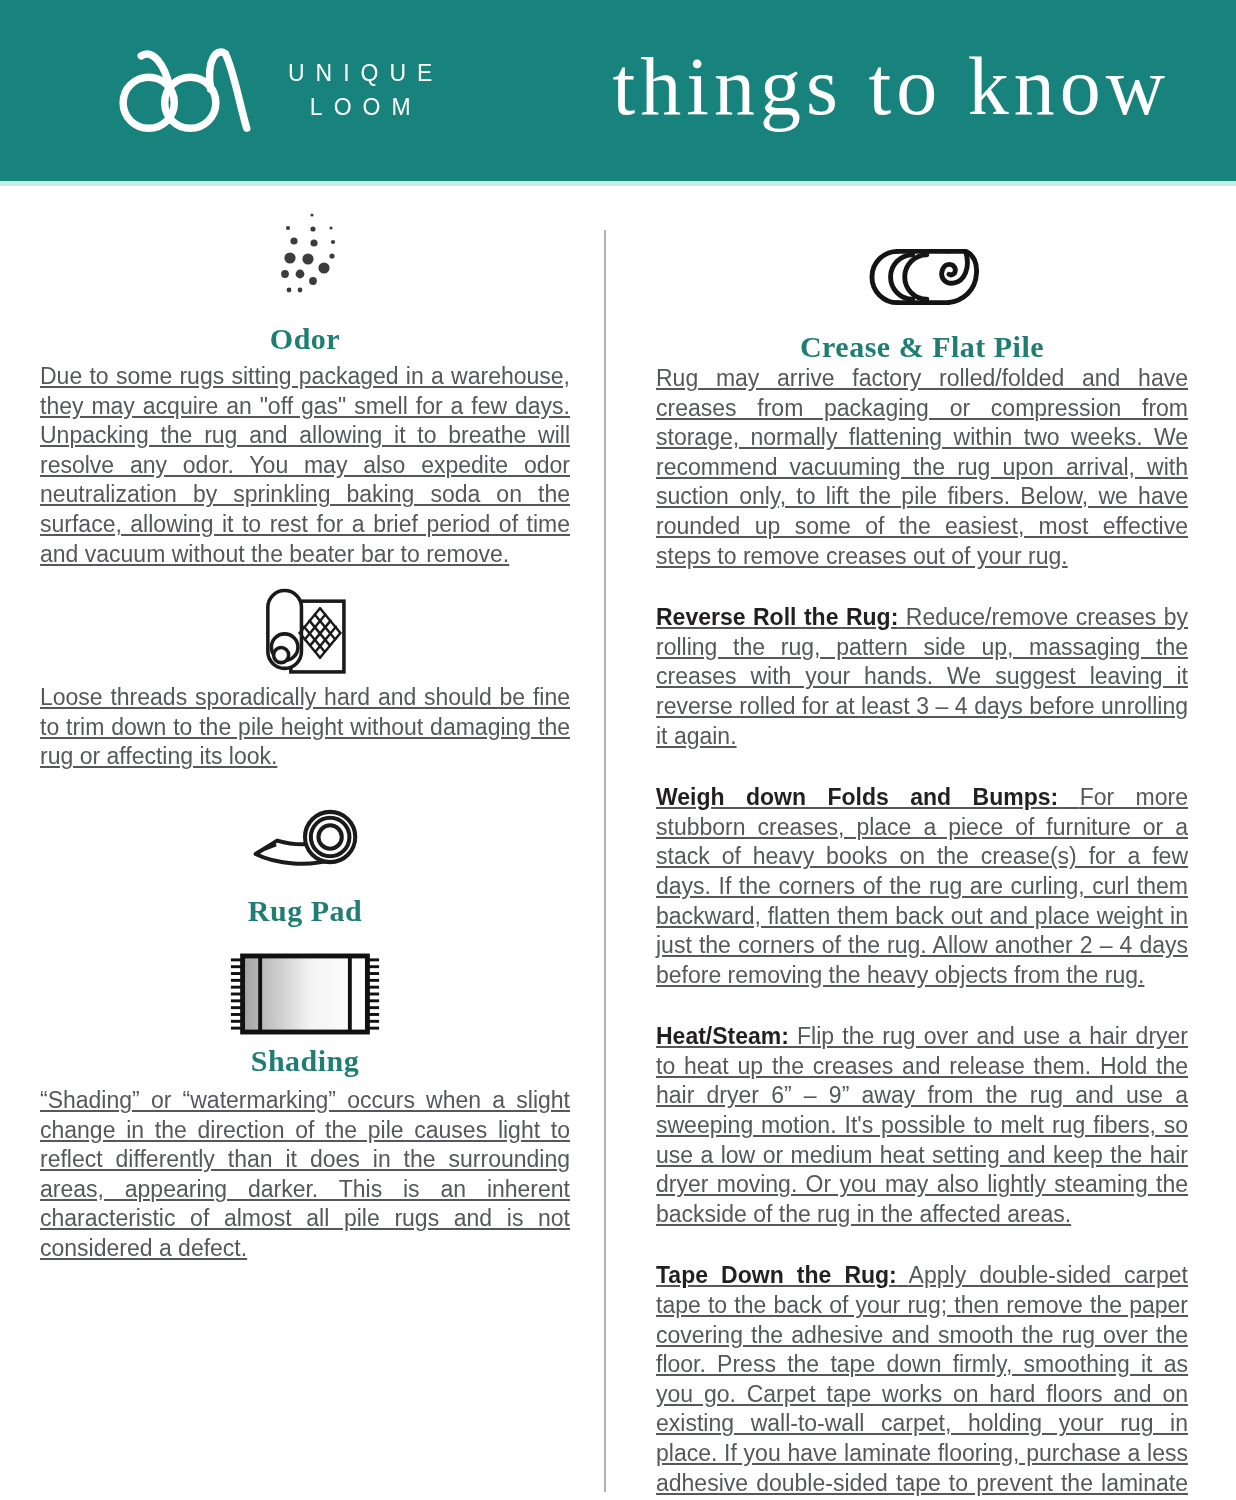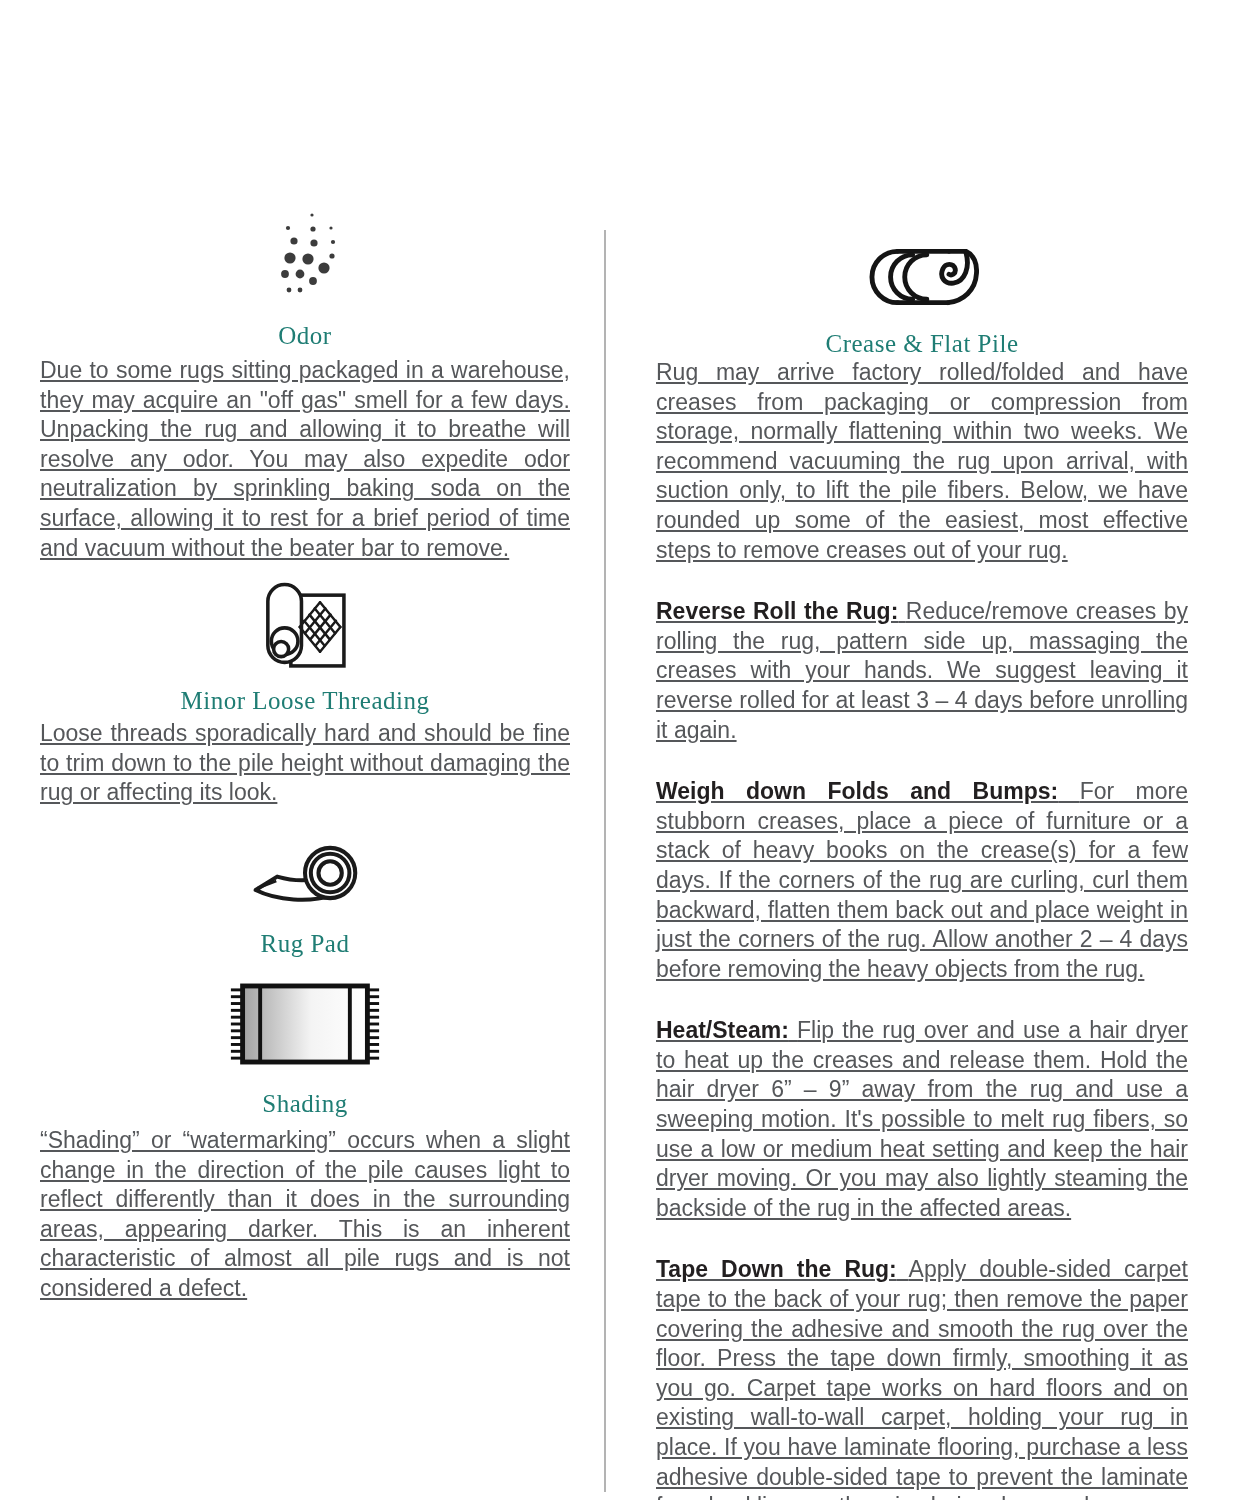--- a/index.html
+++ b/index.html
@@ -30,48 +30,65 @@
     font-family:"Liberation Serif",serif;font-weight:400;color:#fff;
     font-size:82px;letter-spacing:5px;margin:0 66px 8px auto;white-space:nowrap;
   }
   
   .col{position:absolute;top:200px;}
   .col-left{left:40px;width:530px;}
   .col-right{left:656px;width:532px;}
   .vdivider{position:absolute;left:604px;top:230px;width:2px;height:1262px;background:var(--divider_gray);}
   .icon-wrap{text-align:center;}
   h2.sec-title{
-    font-family:"Liberation Serif",serif;font-weight:400;color:var(--heading_teal);
-    font-size:25px;text-align:center;letter-spacing:0.5px;
+    font-family:"Liberation Serif",serif;font-weight:700;color:var(--heading_teal);
+    font-size:30px;text-align:center;letter-spacing:0.5px;
   }
   p.body{
     font-size:23px;line-height:29.6px;color:var(--body_gray);
     text-align:justify;
     text-decoration:underline;
   }
   p.body strong{color:var(--bold_black);font-weight:bold;}
   
   .odor-icon-wrap{margin-top:8px;}
   .odor-title{margin-top:14px;margin-bottom:6px;}
   .thread-icon-wrap{margin-top:18px;}
   .thread-title{margin-top:10px;margin-bottom:4px;}
   .pad-icon-wrap{margin-top:30px;}
   .pad-title{margin-top:18px;margin-bottom:24px;}
   .shade-icon-wrap{margin-top:22px;}
-  .shade-title{margin-top:20px;margin-bottom:8px;}
+  .shade-title{margin-top:4px;margin-bottom:8px;}
   
   .crease-icon-wrap{margin-top:46px;}
   .crease-title{margin-top:18px;margin-bottom:0;}
   .step{margin-top:32px;}
 </style>
 </head>
 <body>
 
 <div class="page">
 
+  <header class="hdr">
+    <div class="brand">
+      <svg width="152" height="98" viewBox="0 0 132 92" aria-hidden="true">
+        <g fill="none" stroke="#ffffff" stroke-width="7" stroke-linecap="round">
+          <circle cx="31" cy="57" r="24"></circle>
+          <circle cx="70" cy="57" r="24"></circle>
+          <path d="M51 44 C46 20 34 6 24 13"></path>
+          <path d="M89 44 C85 16 95 5 103 11 C111 28 116 57 123 81"></path>
+        </g>
+      </svg>
+      <div class="brand-words">
+        <div>UNIQUE</div>
+        <div>LOOM</div>
+      </div>
+    </div>
+    <h1 class="main-title">things to know</h1>
+  </header>
 
   <div class="vdivider"></div>
 
   <section class="col col-left">
 
     <div class="icon-wrap odor-icon-wrap">
       <svg width="100" height="96" viewBox="0 0 100 96" aria-hidden="true">
         <g fill="#3C3C3C">
           <circle cx="57" cy="7" r="1.6"></circle>
           <circle cx="33" cy="20" r="2.1"></circle>
@@ -110,21 +127,20 @@
             <path d="M62 73 L85 45"></path>
             <path d="M67 80 L90 52"></path>
           <path d="M67 24 L90 52"></path>
             <path d="M61 31 L84 59"></path>
             <path d="M55 38 L78 66"></path>
             <path d="M49 45 L72 73"></path>
             <path d="M44 52 L67 80"></path>
         </g>
       </svg>
     </div>
-    <h2 class="sec-title thread-title">Minor Loose Threading</h2>
     <p class="body">Loose threads sporadically hard and should be fine to trim down to the pile height without damaging the rug or affecting its look.</p>
 
     <div class="icon-wrap pad-icon-wrap">
       <svg width="128" height="70" viewBox="0 0 130 78" aria-hidden="true">
         <g stroke="#1A1A1A" fill="#fff" stroke-width="4.5" stroke-linejoin="round">
           <path d="M10 58 L34 43 C55 49 74 48 88 42 L96 64 C70 72 34 70 10 58 Z"></path>
           <circle cx="93" cy="39" r="28"></circle>
           <circle cx="93" cy="39" r="21.5"></circle>
           <circle cx="93" cy="39" r="13"></circle>
         </g>

